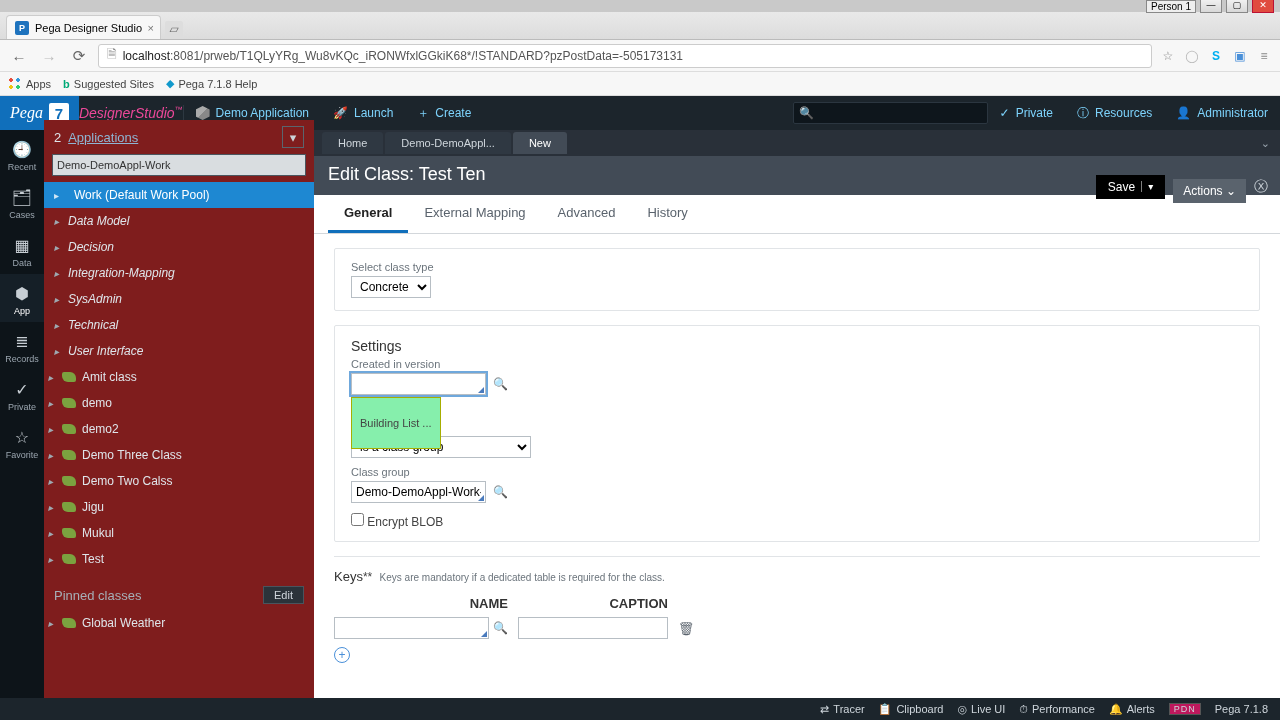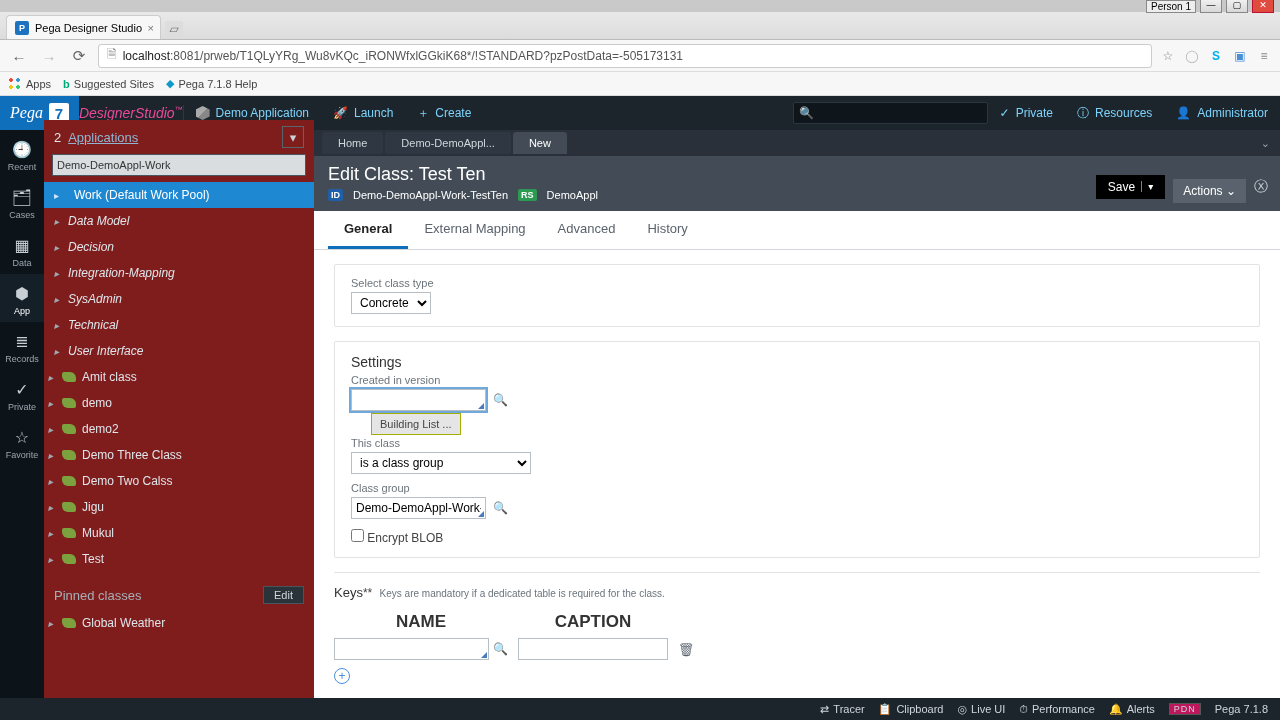--- a/index.html
+++ b/index.html
@@ -94,26 +94,26 @@
 
 .form-body { padding:14px 20px; color:#444;}
 .section-box { border:1px solid #e1e4e7; border-radius:2px; padding:12px 16px; margin-bottom:14px;}
 .fld-label { font-size:11px; color:#6b747c; margin-bottom:3px; display:block;}
 select, input[type=text] { border:1px solid #b7bec4; height:22px; font-size:12px; padding:0 4px; background:#fff;}
 .settings-title { font-size:14px; color:#333; margin-bottom:4px;}
 .ac-wrap { position:relative; display:inline-block;}
 .ac-input { width:135px; border:1px solid #b7bec4; height:22px; background:#fff;}
 .ac-input.focus { outline:2px solid #6fa8dc;}
 .ac-tri { position:absolute; right:2px; bottom:2px; width:0;height:0;border-left:6px solid transparent; border-bottom:6px solid #4a7bbd;}
-.ac-popup { position:absolute; left:0; top:24px; border:1px solid #a7ad00; background:#e5e5e5; font-size:11px; padding:4px 8px; white-space:nowrap;margin-left:20px;}
+.ac-popup { position:absolute; left:0; top:24px; border:1px solid #a7ad00; background:#86efac; font-size:11px; padding:19px 8px; white-space:nowrap;}
 .mag { color:#2a7ab0; margin-left:4px; font-size:12px; cursor:pointer;}
 .keys-title { font-size:13px; color:#333;}
 .keys-note { font-size:10px; color:#6b747c; margin-left:4px;}
 table.keys { margin-top:6px; border-collapse:collapse;}
-table.keys th { text-align:center; font-size:17px; color:#333; font-weight:bold; padding:6px 10px 4px 0;}
+table.keys th { text-align:right; font-size:13px; color:#333; font-weight:bold; padding:6px 10px 4px 0;}
 table.keys td { padding:2px 10px 2px 0;}
 .trash { color:#5a636d; cursor:pointer; font-size:13px;}
 .add-circle { width:16px;height:16px; border:1px solid #4a90d9; border-radius:50%; color:#4a90d9; display:flex; align-items:center; justify-content:center; font-size:12px; margin-top:6px; cursor:pointer;}
 
 
 .footer { position:absolute; left:0; right:0; bottom:0; height:22px; background:#1c252c; color:#cfd6dc; display:flex; align-items:center; justify-content:flex-end; gap:14px; padding:0 12px; font-size:11px;}
 .footer .fitem { display:flex; align-items:center; gap:4px; cursor:pointer;}
 .footer .pdn { background:#be185d; border:1px solid #555; padding:0 4px; font-size:9px; letter-spacing:1px;}
 </style>
 </head>
@@ -307,26 +307,20 @@
 <div class="main">
   <div class="tabbar">
     <div class="ptab">Home</div>
     <div class="ptab">Demo-DemoAppl...</div>
     <div class="ptab active">New</div>
     <div class="chev">⌄</div>
   </div>
 
   <div class="rule-head">
     <h2>Edit Class: Test Ten</h2>
-    <div class="meta">
-      <span class="badge-id">ID</span>
-      <span>Demo-DemoAppl-Work-TestTen</span>
-      <span class="badge-rs">RS</span>
-      <span>DemoAppl</span>
-    </div>
     <div class="rule-actions">
       <button class="btn-save">
           <span>Save</span>
           <span class="caret">▾</span>
         </button>
       <button class="btn-actions"><span>Actions</span> <span>⌄</span></button>
       <span class="btn-close">ⓧ</span>
     </div>
   </div>
 

